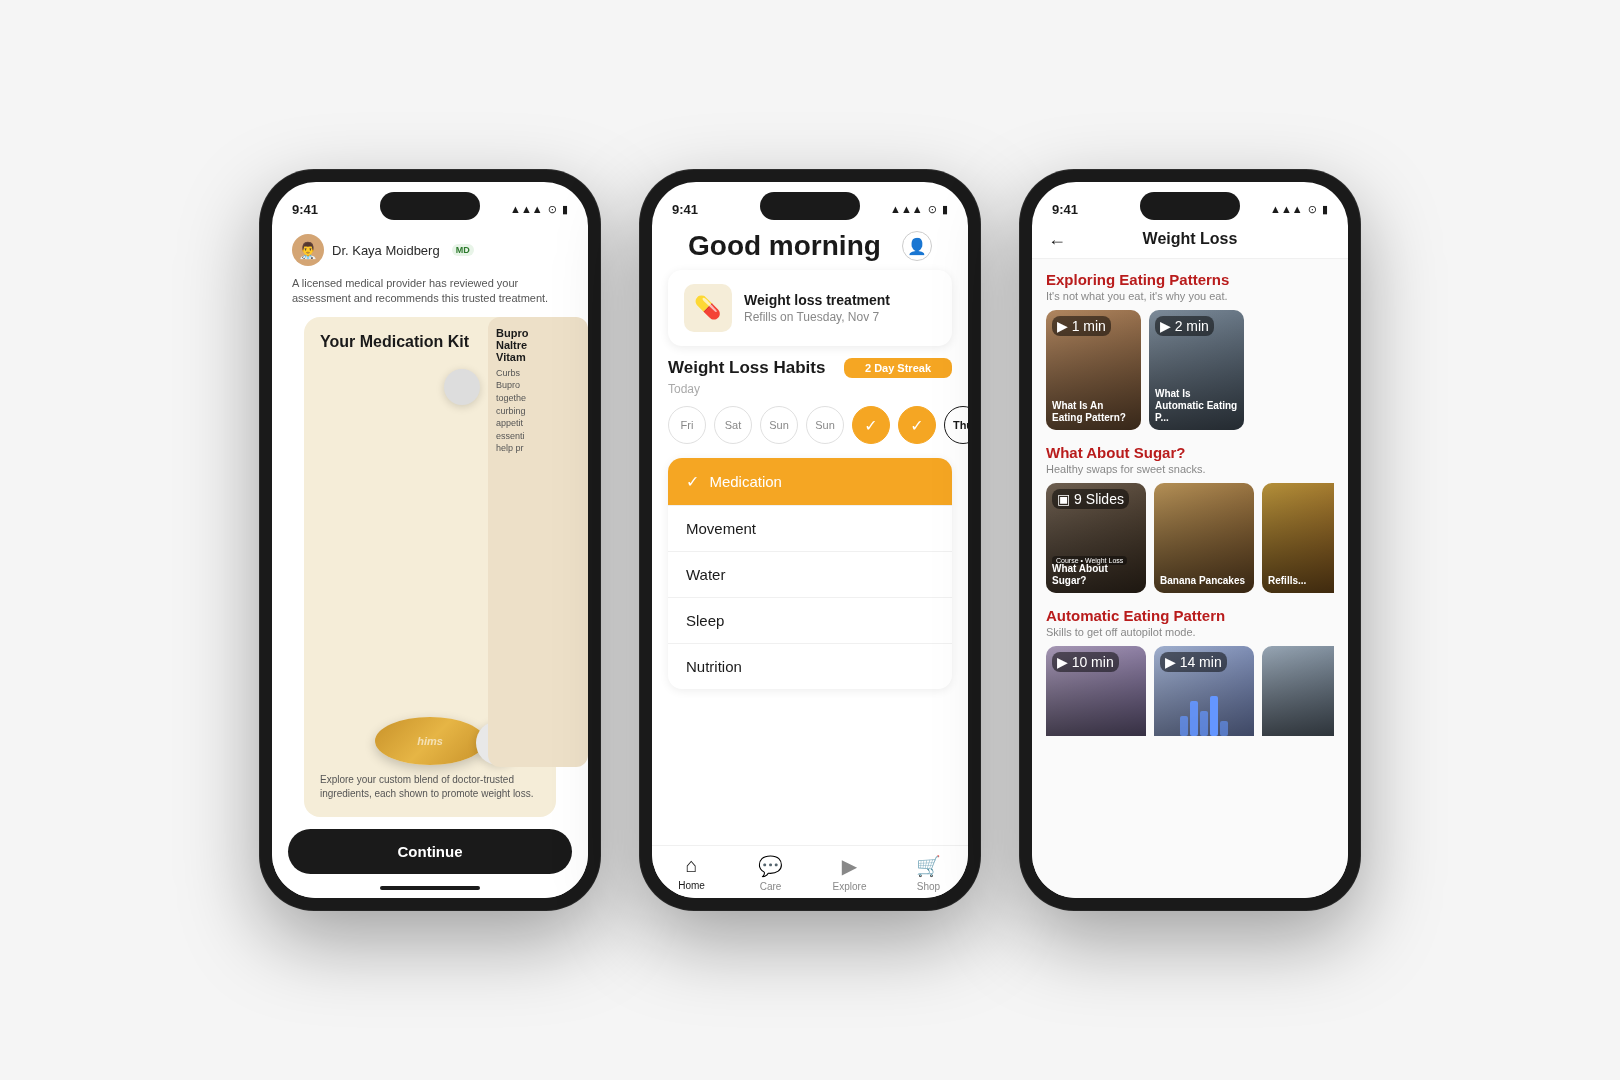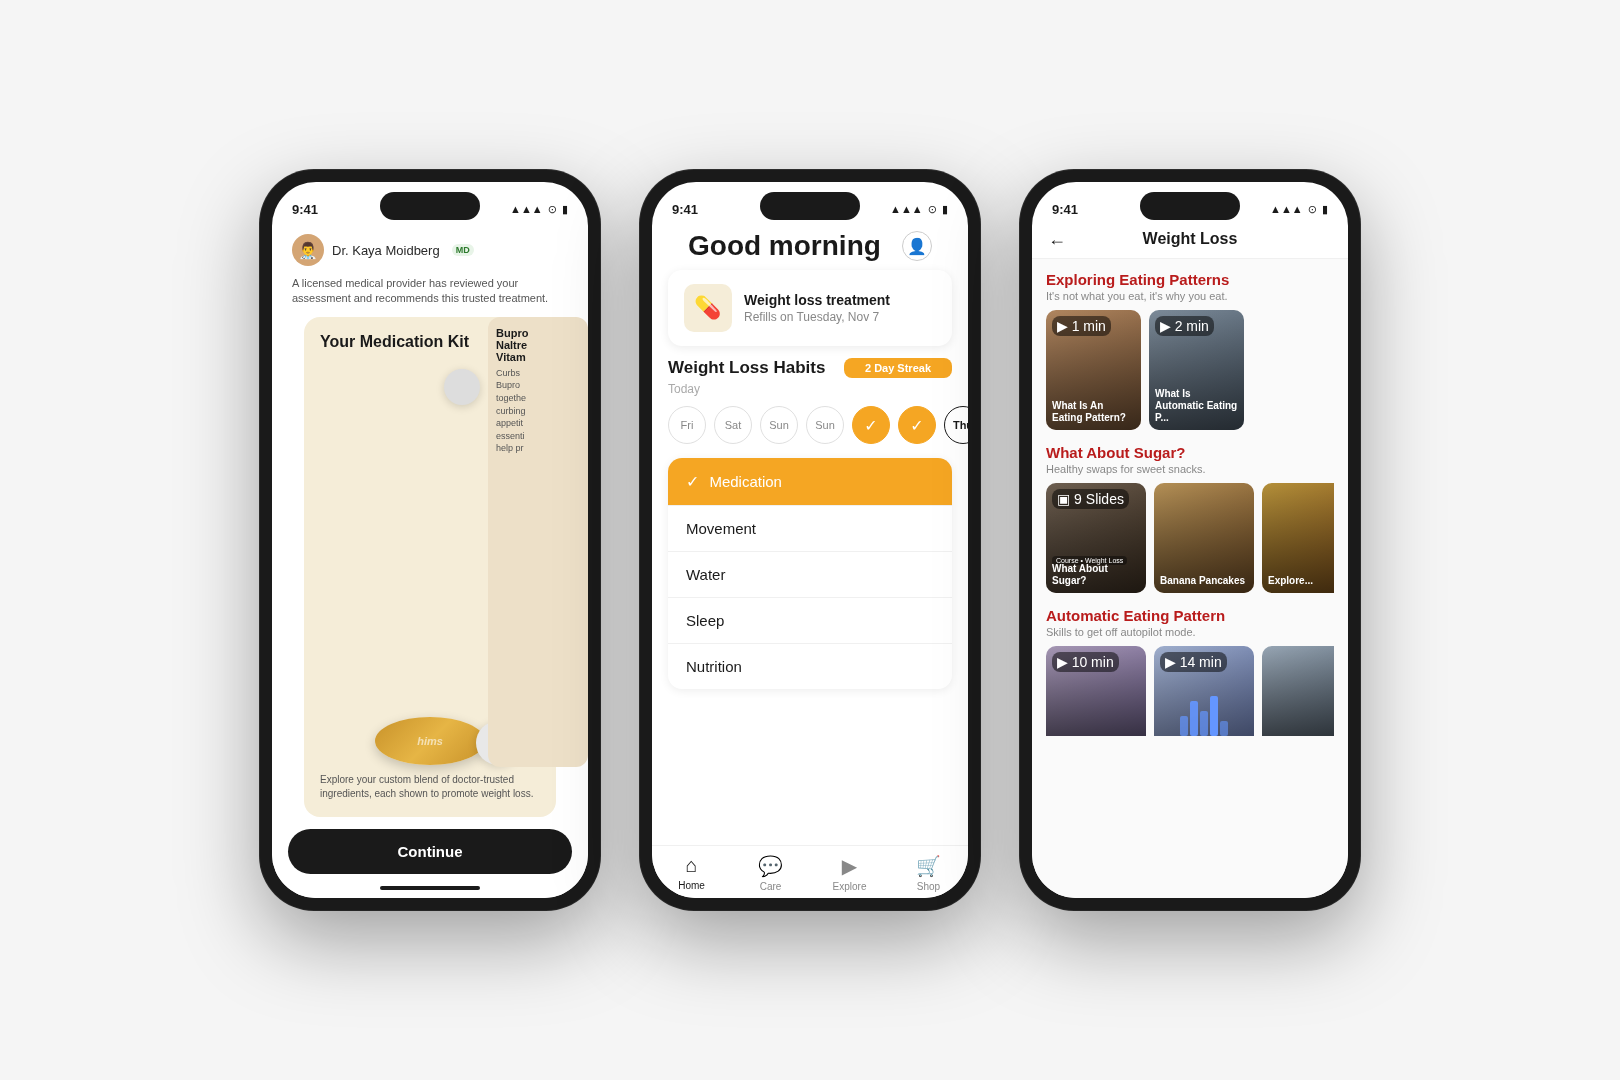--- a/index.html
+++ b/index.html
@@ -666,21 +666,21 @@
             </div>
             <div class="content-card medium">
               <div class="card-bg bg-food2" style="height:110px;">
                 <div class="card-overlay"></div>
                 <span class="card-label">Banana Pancakes</span>
               </div>
             </div>
             <div class="content-card medium">
               <div class="card-bg bg-food3" style="height:110px;">
                 <div class="card-overlay"></div>
-                <span class="card-label">Explore...</span>
+                <span class="card-label">Refills...</span>
               </div>
             </div>
           </div>
         </div>
 
         <div class="content-section">
           <div class="section-title">Automatic Eating Pattern</div>
           <div class="section-sub">Skills to get off autopilot mode.</div>
           <div class="cards-row">
             <div class="content-card medium">

